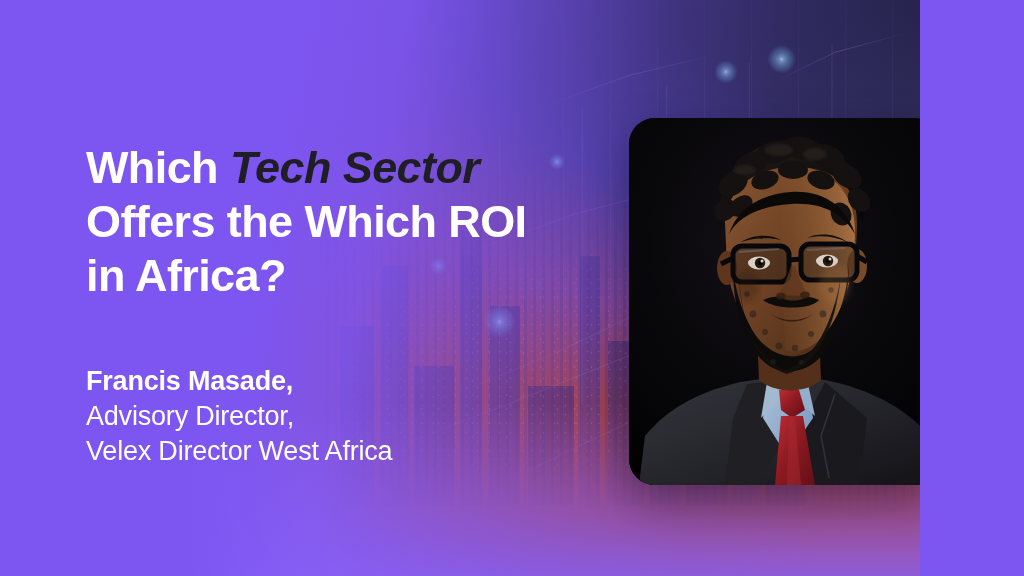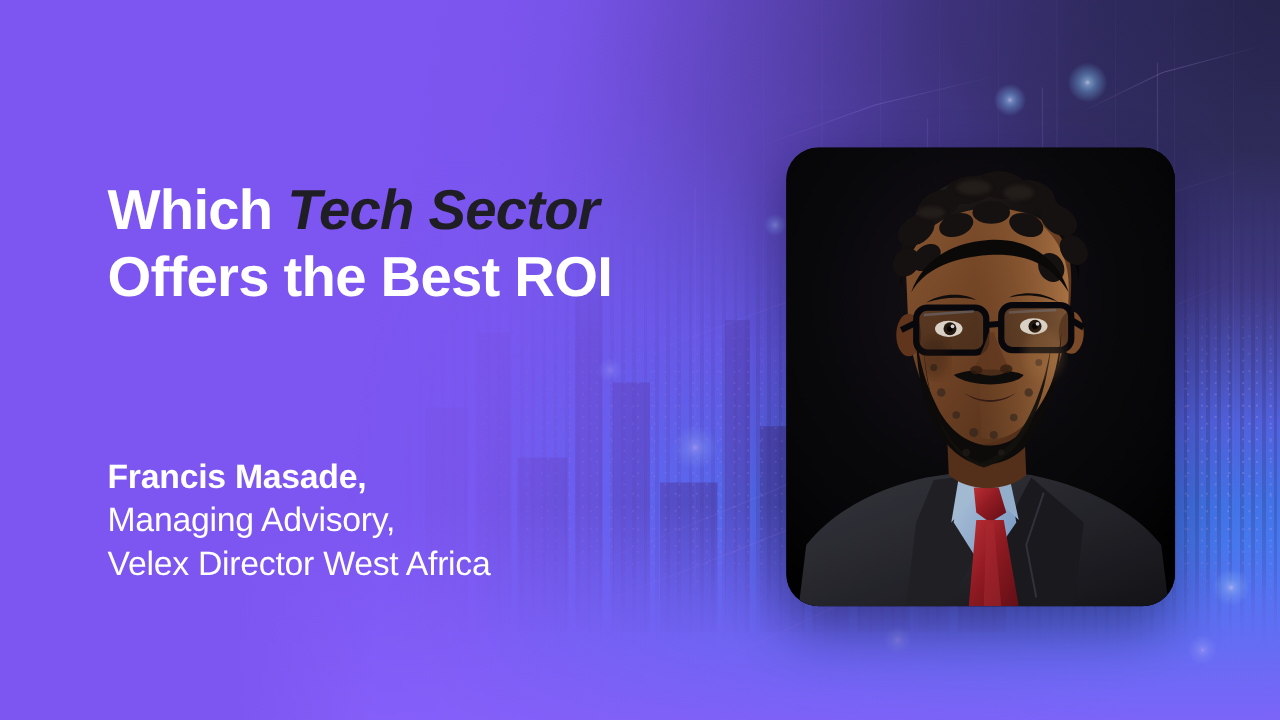--- a/index.html
+++ b/index.html
@@ -5,23 +5,23 @@
   * { margin:0; padding:0; box-sizing:border-box; }
   html, body {
     width:1024px; height:576px;
     overflow:hidden;
     background:#7d55f0;
     font-family:"Liberation Sans", sans-serif;
   }
 
   #stage {
     position:relative;
-    width:1024px; height:576px;
+    width:920px; height:576px;
     overflow:hidden;
-    background:#3b82f6;
+    background:#c2410c;
   }
 
   
   .bg-layer { position:absolute; inset:0; }
 
   
   .bg-sky {
     background:
       radial-gradient(120% 95% at 100% 0%,
         #26244c 0%, #2e2b58 22%, #413a86 42%,
@@ -209,26 +209,27 @@
 
   <div class="bg-layer bg-streaks"></div>
   <div class="bg-layer bg-wash"></div>
   <div class="bg-layer bg-bottomglow"></div>
   <div class="bg-layer bg-leftsolid"></div>
 
   <div class="copy">
 
     <h1 class="headline">
       <span>Which </span><span class="emph">Tech Sector</span><br>
-      <span>Offers the Best ROI</span><br>
+      <span>Offers the Which ROI</span><br>
+      <span>in Africa?</span>
     </h1>
 
     <div class="byline">
       <div class="byline-name">Francis Masade,</div>
-      <div class="byline-role">Managing Advisory,</div>
+      <div class="byline-role">Advisory Director,</div>
       <div class="byline-org">Velex Director West Africa</div>
     </div>
 
   </div>
 
   <div class="portrait-card">
     <svg viewBox="0 0 311 367" preserveAspectRatio="xMidYMid slice" aria-hidden="true">
       <defs>
         <radialGradient id="studioBg" cx="46%" cy="34%" r="74%">
           <stop offset="0%" stop-color="#17141a"></stop>

